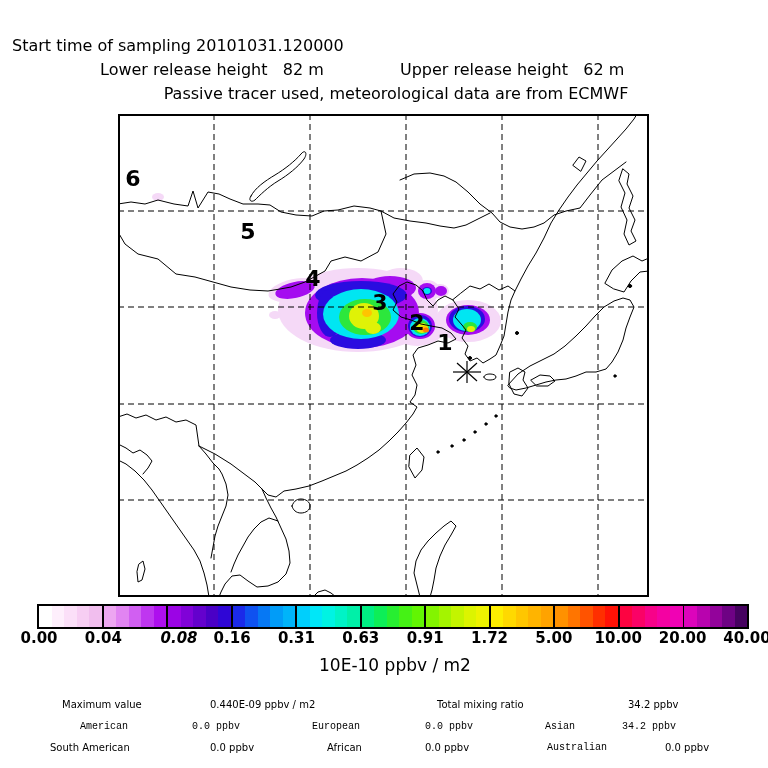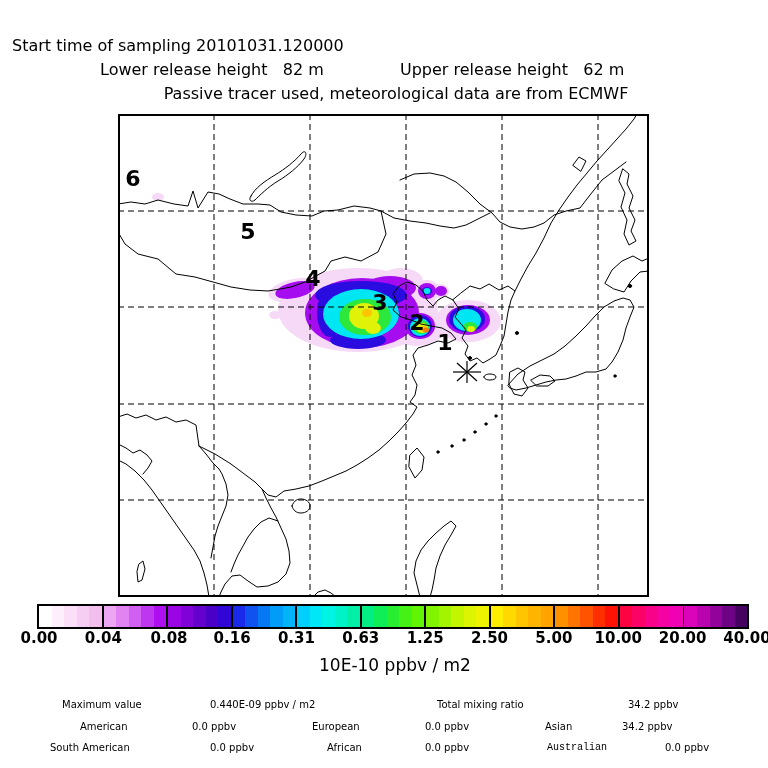--- a/index.html
+++ b/index.html
@@ -18,21 +18,21 @@
             border:2px solid #000;background:#fff;}
   .cb-seg{flex:1 1 0;display:flex;border-right:2px solid #000;}
   .cb-seg:last-child{border-right:none;}
   .cb-cell{flex:1 1 0;}
   .cbar-ticks{position:absolute;left:0;top:629px;width:768px;height:18px;}
   .cbar-ticks span{position:absolute;transform:translateX(-50%);font-size:15px;font-weight:bold;white-space:pre;}
   .cbar-unit{position:absolute;left:0;top:655px;width:790px;text-align:center;font-size:17px;}
   .stats{position:absolute;left:0;top:0;width:768px;height:768px;pointer-events:none;}
   .srow{position:absolute;left:0;width:712px;height:18px;font-size:10px;}
   .srow span{position:absolute;white-space:pre;}
-  .r1{top:699px;} .r2{top:721px;} .r3{top:742px;text-align:right;}
+  .r1{top:699px;} .r2{top:721px;font-family:Liberation Mono, monospace;} .r3{top:742px;text-align:right;}
   .coast{fill:none;stroke:#000;stroke-width:1;stroke-linejoin:round;stroke-linecap:round;}
   .grid line{stroke:#000;stroke-width:1;stroke-dasharray:6 4;}
   .frame{fill:none;stroke:#000;stroke-width:2;}
   .star line{stroke:#000;stroke-width:1.2;}
   .isl{fill:#000;}
 </style>
 </head>
 <body>
 
 <div class="page">
@@ -227,26 +227,26 @@
         <div class="cb-cell" style="background: rgb(220, 4, 187);"></div>
         <div class="cb-cell" style="background: rgb(184, 3, 174);"></div>
         <div class="cb-cell" style="background: rgb(147, 3, 155);"></div>
         <div class="cb-cell" style="background: rgb(110, 2, 132);"></div>
         <div class="cb-cell" style="background: rgb(70, 2, 96);"></div>
       </div>
     </div>
   <div class="cbar-ticks" id="cbar-ticks">
       <span style="left: 39px;">0.00</span>
       <span style="left: 103.36px;">0.04</span>
-      <span style="left: 169px;">0.08</span>
+      <span style="left: 179px; font-style: italic;">0.08</span>
       <span style="left: 232.08px;">0.16</span>
       <span style="left: 296.44px;">0.31</span>
       <span style="left: 360.8px;">0.63</span>
-      <span style="left: 425.16px;">1.25</span>
-      <span style="left: 489.52px;">2.50</span>
+      <span style="left: 425.16px;">0.91</span>
+      <span style="left: 489.52px;">1.72</span>
       <span style="left: 553.88px;">5.00</span>
       <span style="left: 618.24px;">10.00</span>
       <span style="left: 682.6px;">20.00</span>
       <span style="left: 746.96px;">40.00</span>
     </div>
   <div class="cbar-unit">10E-10 ppbv / m2</div>
 
   <div class="stats">
     <div class="srow r1">
       <span style="left:62px">Maximum value</span>

